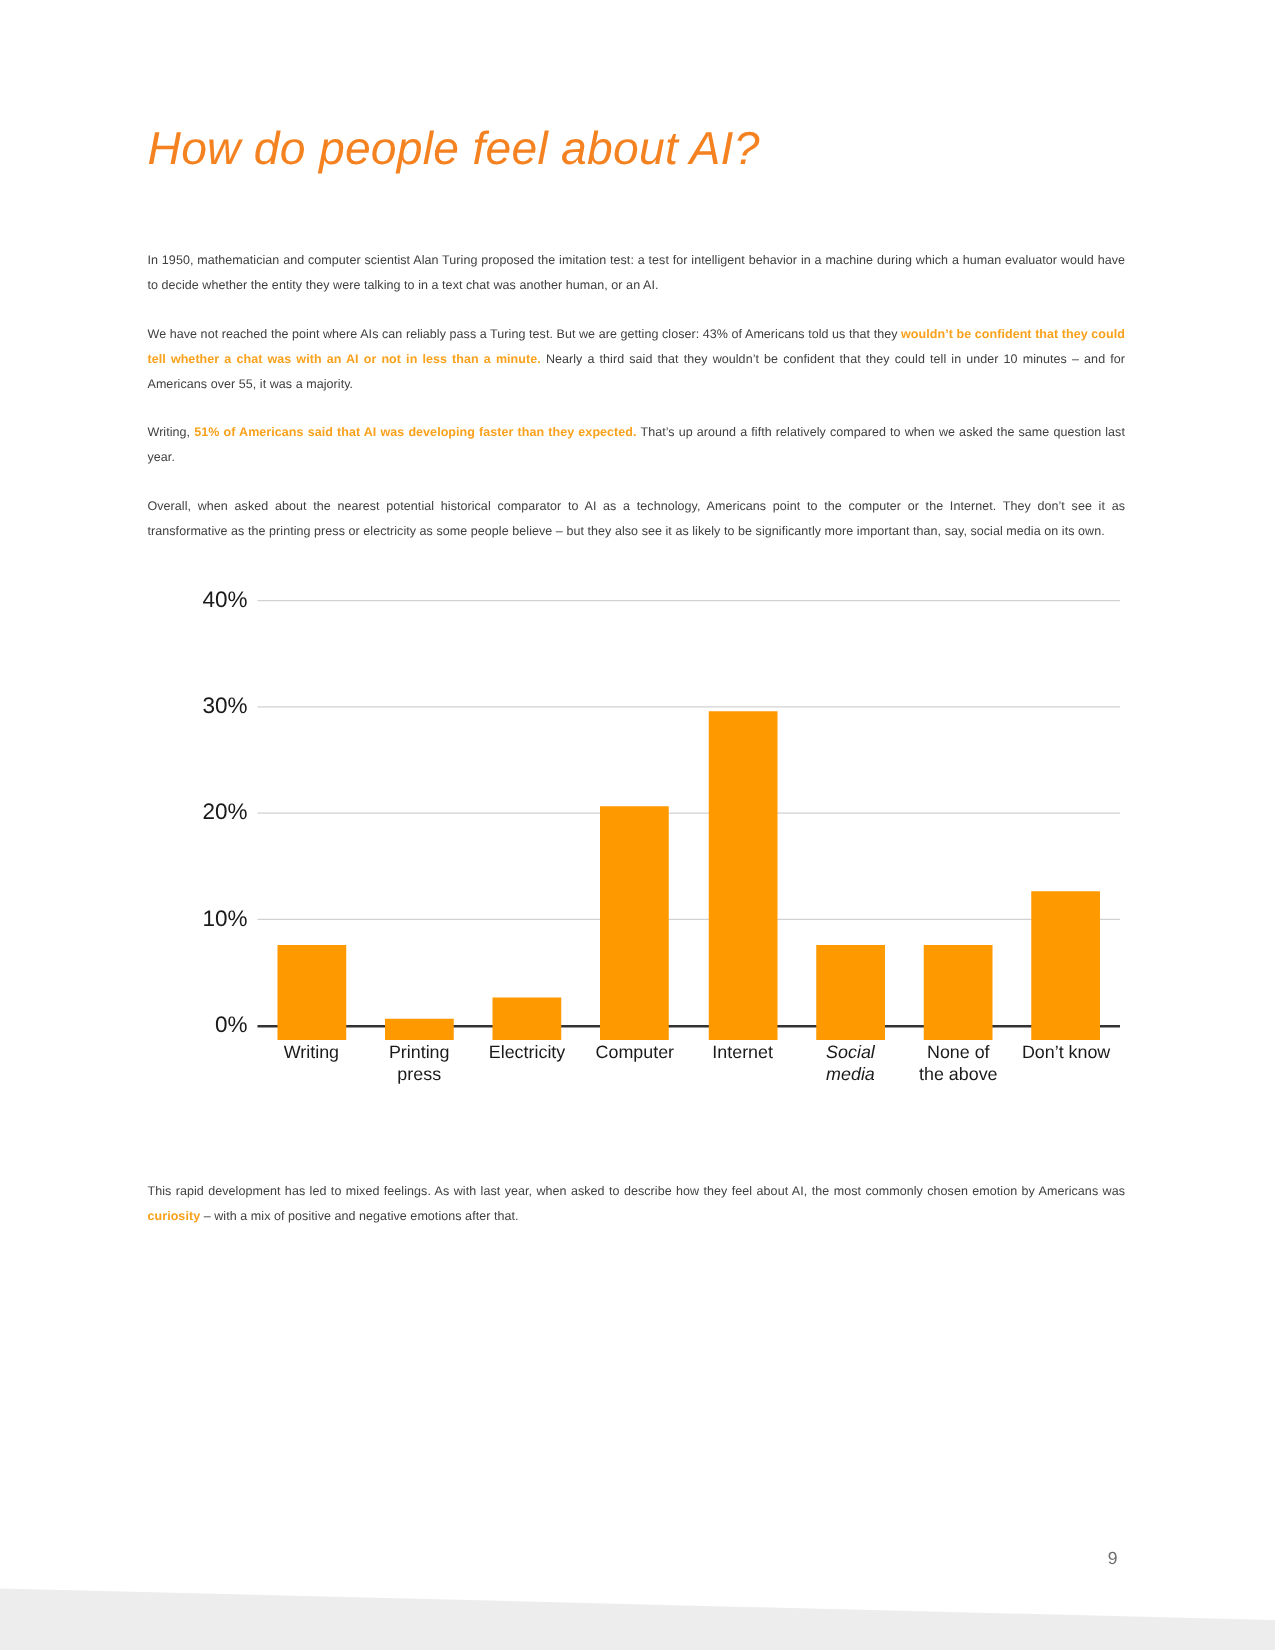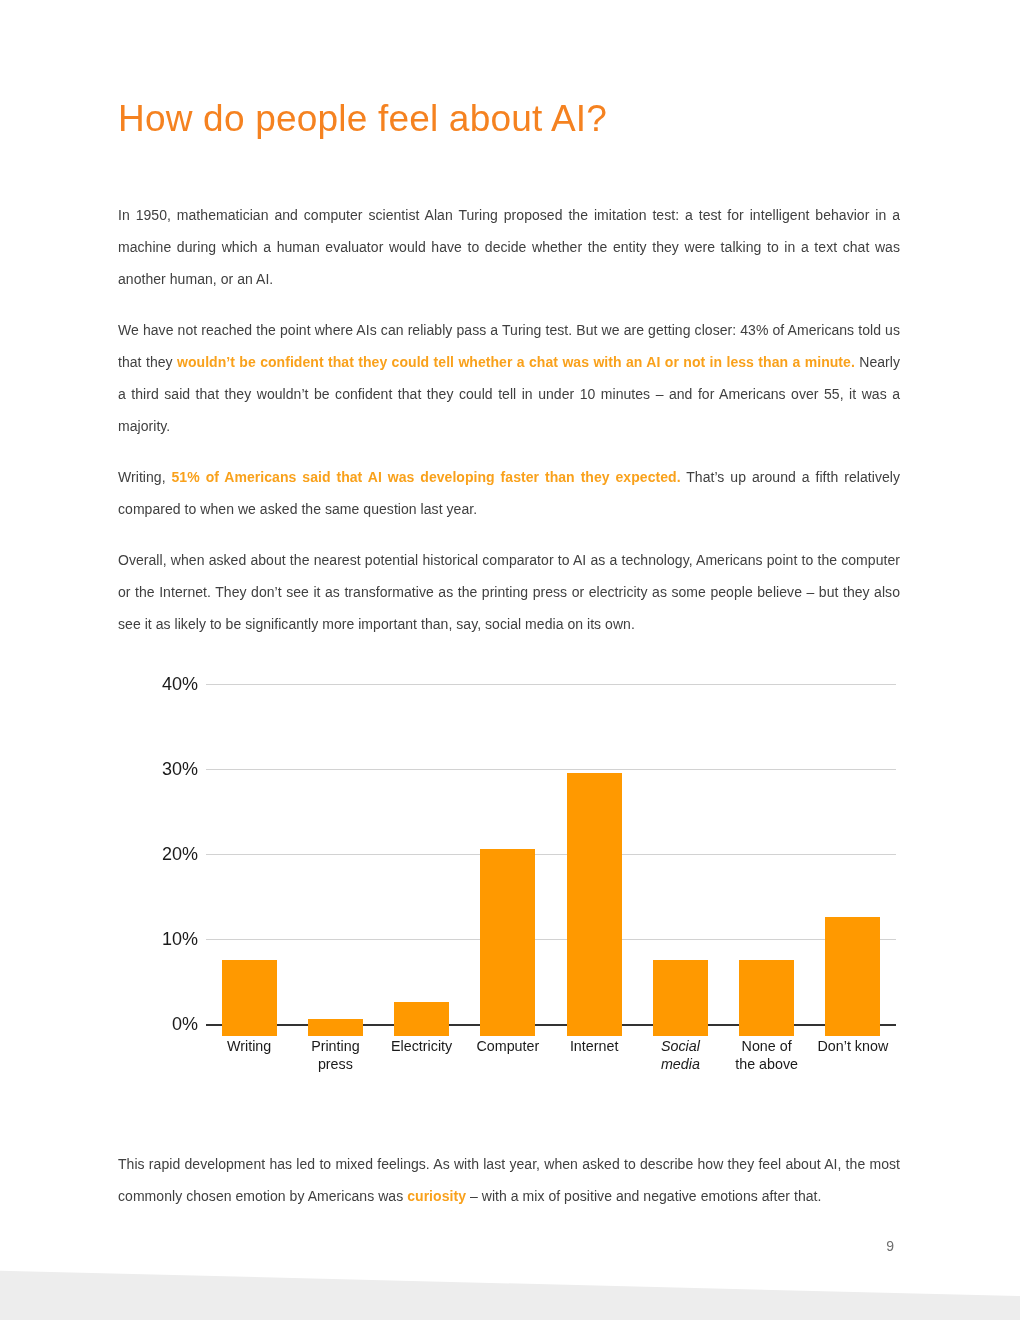--- a/index.html
+++ b/index.html
@@ -34,27 +34,28 @@
 
   
   .page-title {
     color: #F58220;
     font-size: 37px;
     font-weight: 400;
     letter-spacing: 0.2px;
     margin: 0;
     padding-top: 98px;
     line-height: 1.12;
+    font-style: italic;
   }
 
   
   .para {
     color: #404040;
-    font-size: 14px;
-    line-height: 32px;
+    font-size: 10px;
+    line-height: 20px;
     text-align: justify;
     margin: 0;
     letter-spacing: 0.05px;
   }
   .para + .para { margin-top: 19px; }
   #p1 { margin-top: 60px; }
 
   .hl {
     color: #F9A11B;
     font-weight: bold;

